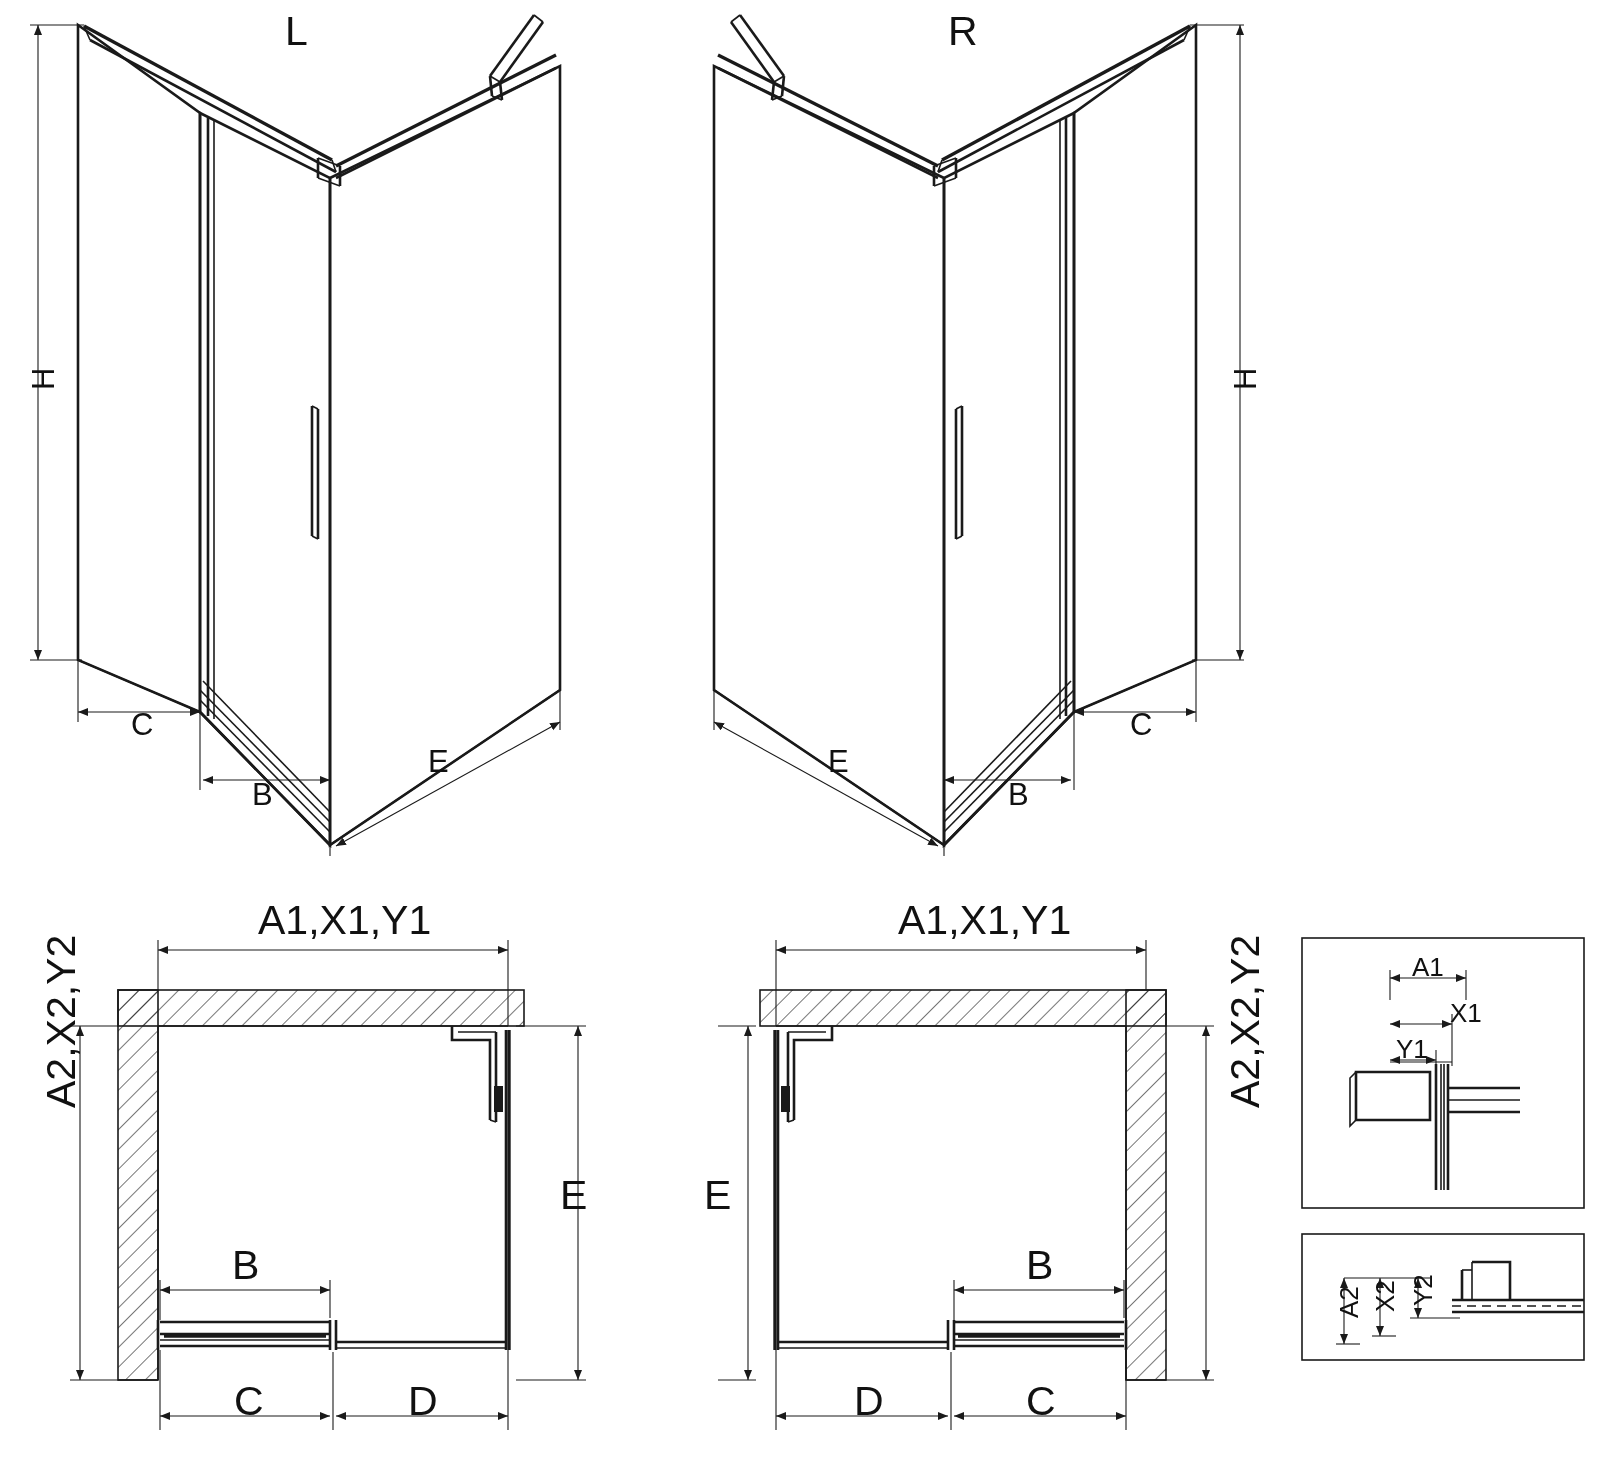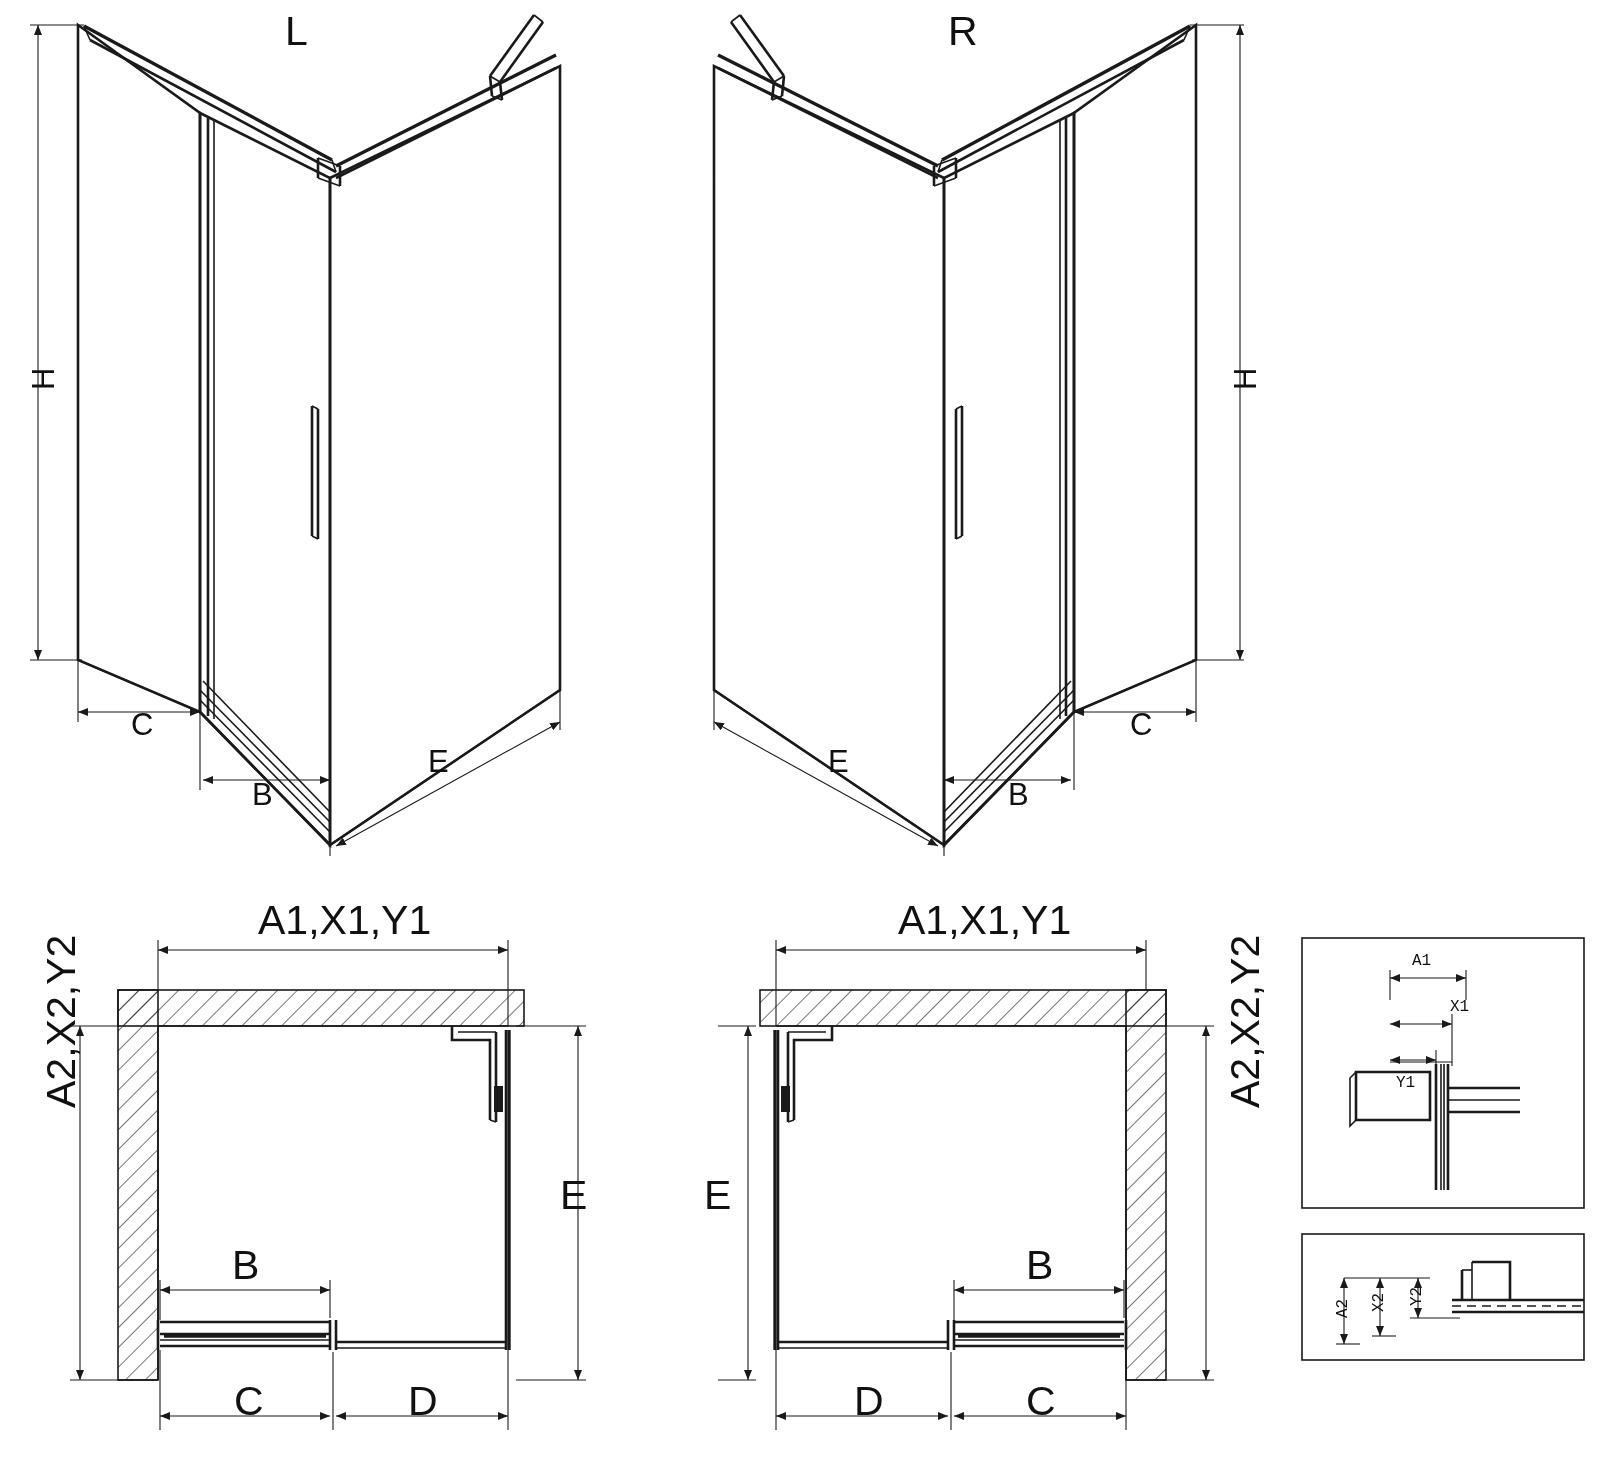--- a/index.html
+++ b/index.html
@@ -8,21 +8,21 @@
   svg{position:absolute;left:0;top:0;width:1600px;height:1458px;}
   .ln{stroke:#1a1a1a;fill:none;}
   .t1{stroke-width:1.6;}
   .t2{stroke-width:2.6;}
   .t3{stroke-width:3.4;}
   .thin{stroke-width:1.1;}
   .fillw{fill:#ffffff;}
   .lbl{position:absolute;font-family:"Liberation Sans",sans-serif;color:#111;white-space:nowrap;}
   .big{font-size:41px;}
   .mid{font-size:31px;}
-  .sm{font-size:16px;font-family:Liberation Mono, monospace;}
+  .sm{font-size:26px;}
   .rot{transform:rotate(-90deg);transform-origin:left top;}
 </style>
 </head>
 <body>
 
 <div id="stage">
 
 <svg viewBox="0 0 1600 1458">
   <defs>
     <marker id="ar" markerWidth="12" markerHeight="12" refX="10" refY="4" orient="auto" markerUnits="userSpaceOnUse">
@@ -305,19 +305,19 @@
 
 <div class="lbl big" style="left:898px;top:897px;">A1,X1,Y1</div>
 <div class="lbl big rot" style="left:1222px;top:1108px;">A2,X2,Y2</div>
 <div class="lbl big" style="left:704px;top:1172px;">E</div>
 <div class="lbl big" style="left:1026px;top:1242px;">B</div>
 <div class="lbl big" style="left:1026px;top:1378px;">C</div>
 <div class="lbl big" style="left:854px;top:1378px;">D</div>
 
 <div class="lbl sm" style="left:1412px;top:952px;">A1</div>
 <div class="lbl sm" style="left:1402px;top:998px;margin-left:48px;">X1</div>
-<div class="lbl sm" style="left:1396px;top:1034px;margin-top:40px;">Y1</div>
+<div class="lbl sm" style="left:1396px;top:1034px;">Y1</div>
 
 <div class="lbl sm rot" style="left:1334px;top:1318px;">A2</div>
 <div class="lbl sm rot" style="left:1370px;top:1312px;">X2</div>
 <div class="lbl sm rot" style="left:1408px;top:1306px;">Y2</div>
 
 </div>
 
 </body></html>

